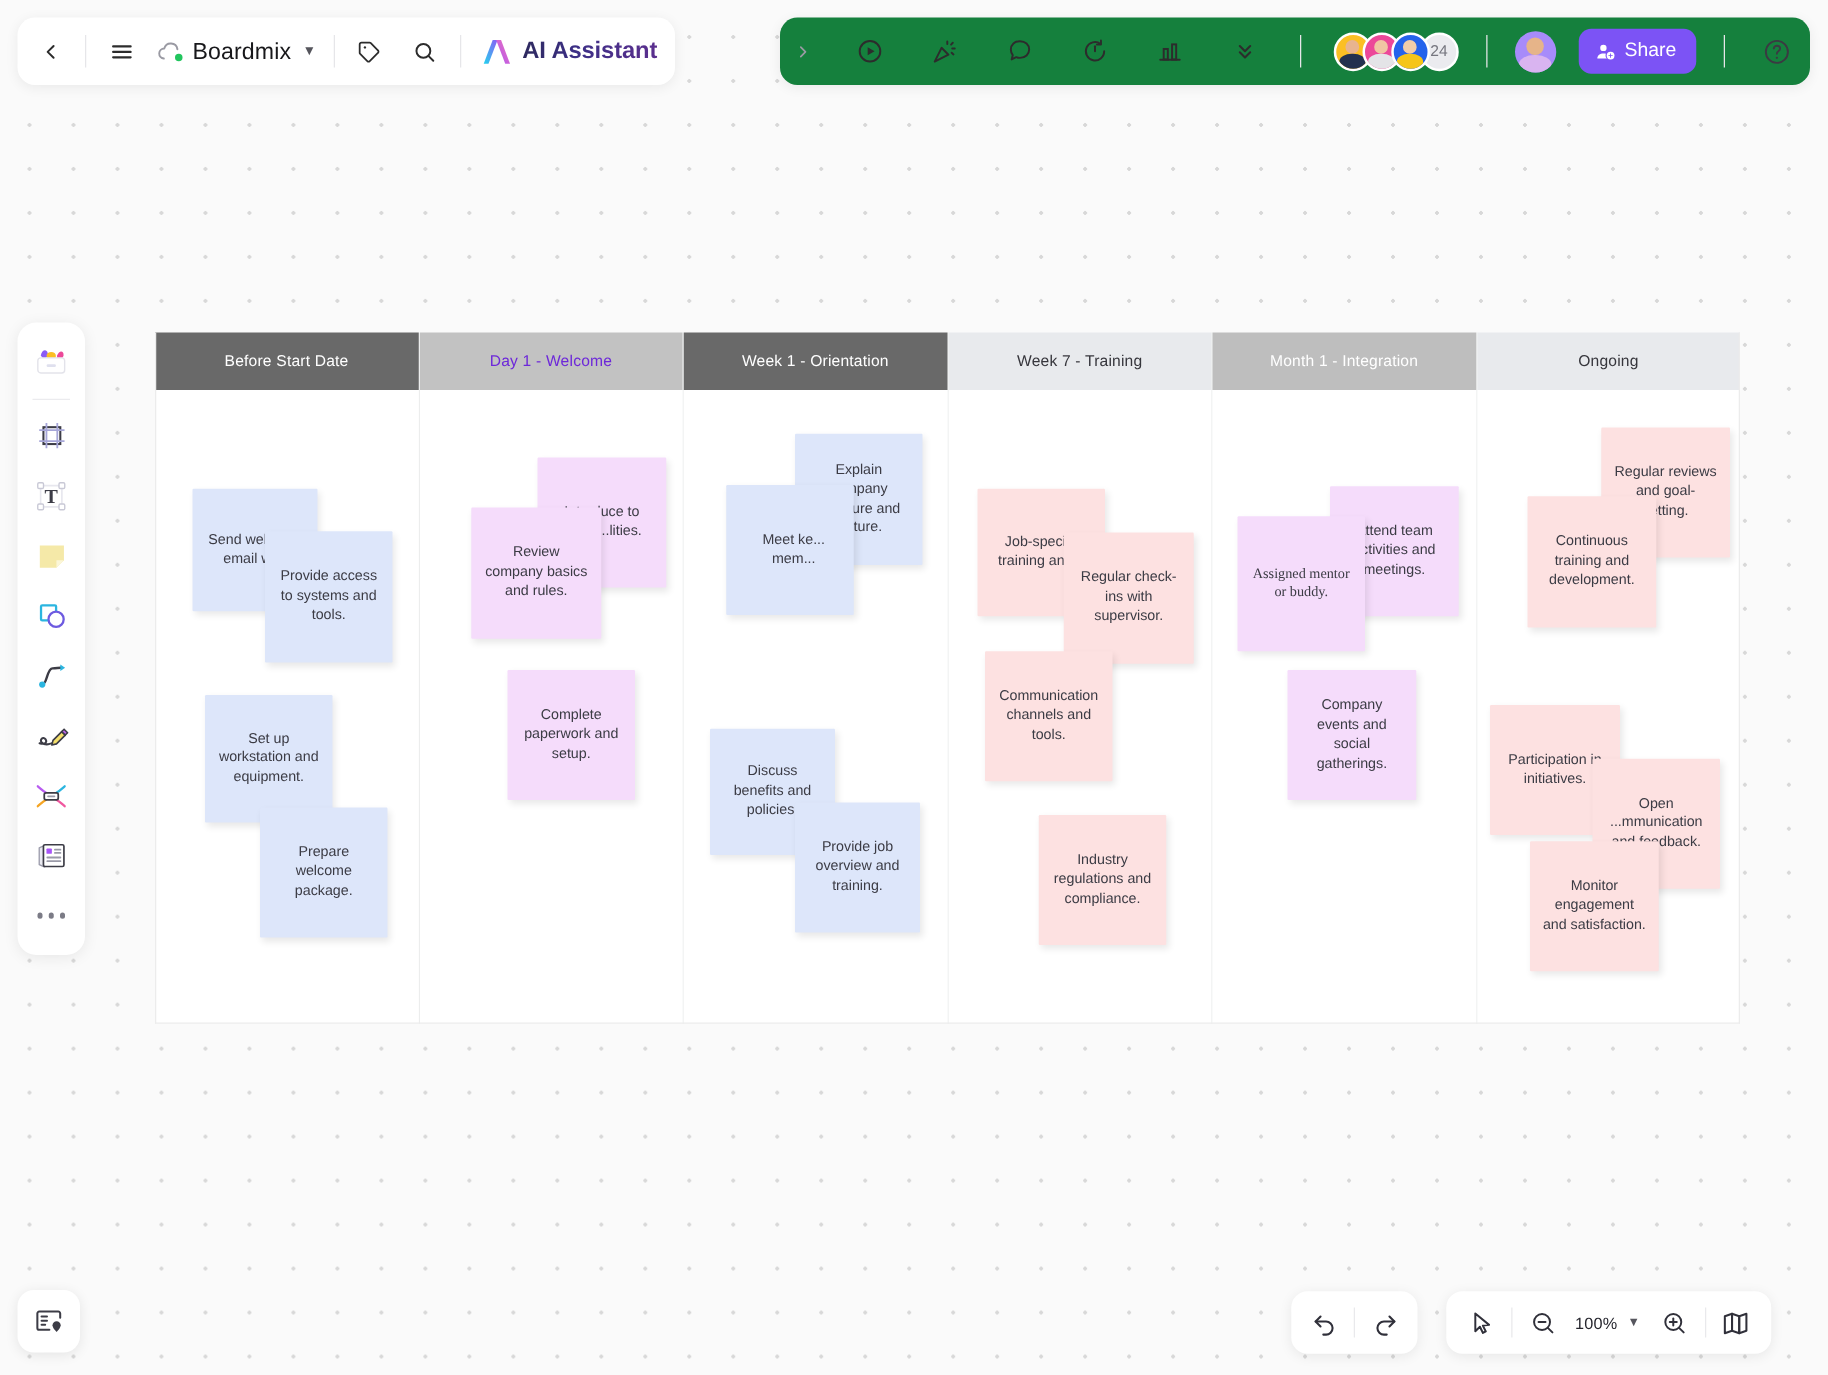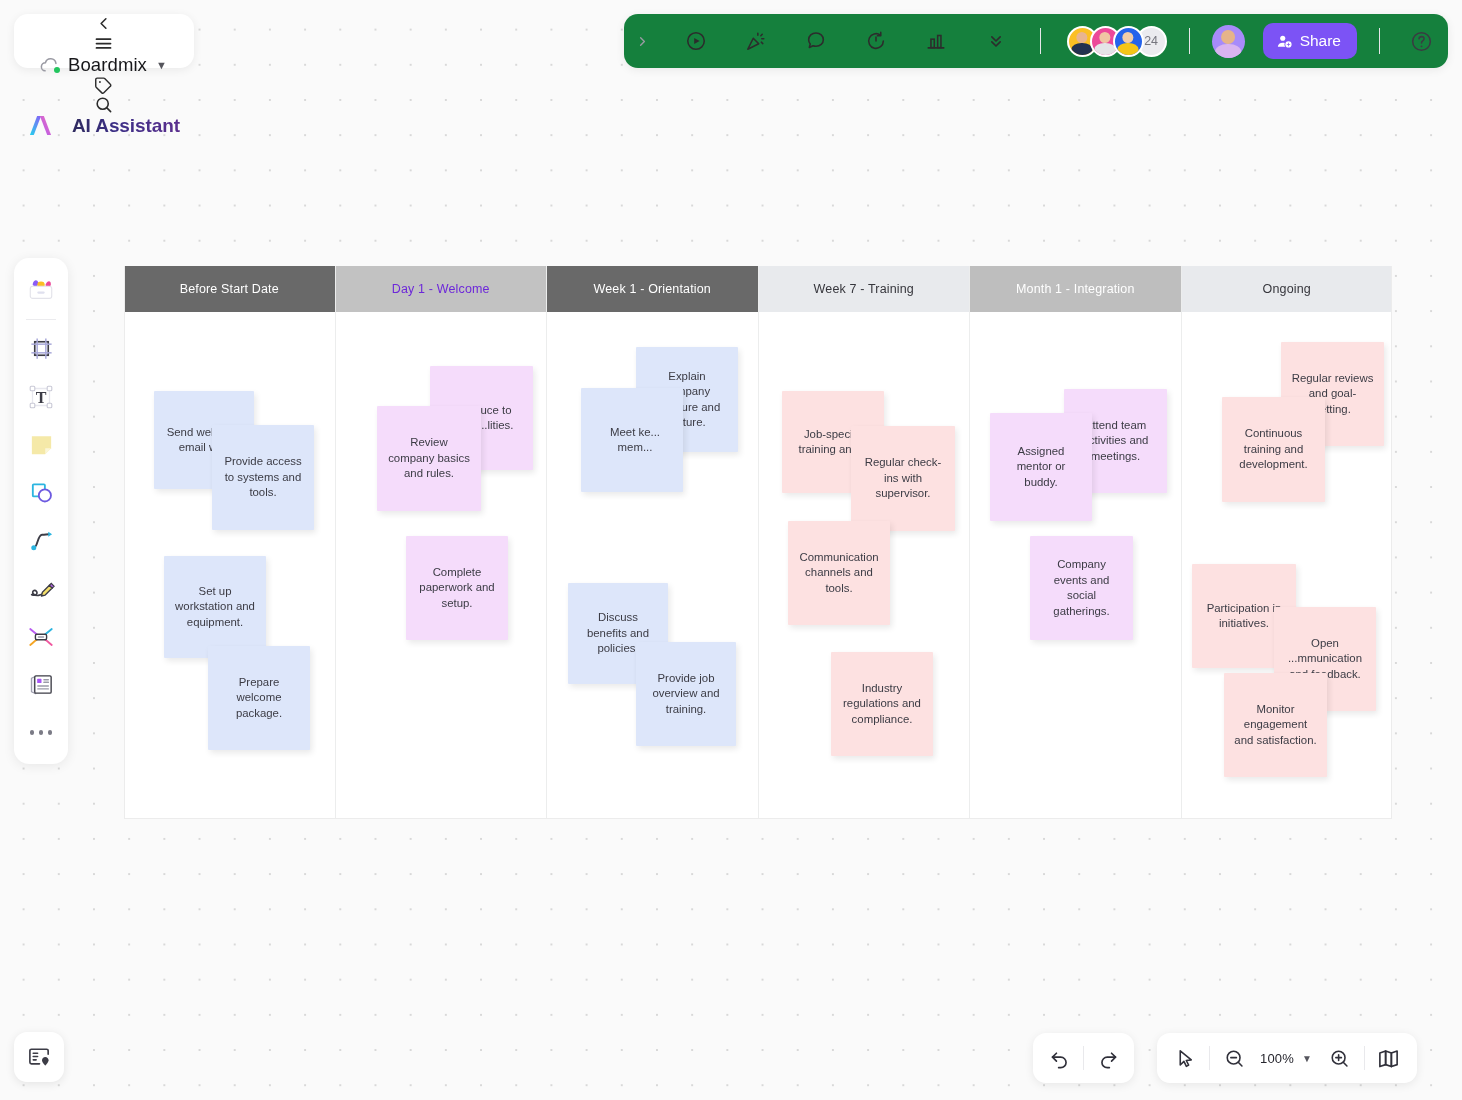--- a/index.html
+++ b/index.html
@@ -12,30 +12,29 @@
     background-position: 6px 12px;
     position: relative;
   }
 
   
   .topbar-left {
     position:absolute; left:14px; top:14px; height:54px;
     background:#fff; border-radius:14px; display:flex; align-items:center;
     box-shadow:0 2px 10px rgba(0,0,0,.07); padding:0 4px;
     z-index:40;
-    flex-direction:column;
   }
   .tb-btn { width:44px; height:44px; display:flex; align-items:center; justify-content:center;
             border-radius:9px; cursor:pointer; color:#2c2c2c; }
   .tb-div { width:1px; height:26px; background:#e6e6e9; margin:0 6px; }
   .brand { display:flex; align-items:center; gap:7px; padding:0 8px 0 6px; height:44px;
            border-radius:9px; cursor:pointer; }
   .brand-name { font-size:18.5px; color:#18181b; letter-spacing:.1px; }
   .chev { font-size:11px; color:#55555c; margin-left:2px;}
-  .ai-assist { display:flex; align-items:center; gap:19px; padding:0 10px; height:44px;
+  .ai-assist { display:flex; align-items:center; gap:8px; padding:0 10px; height:44px;
                border-radius:9px; cursor:pointer; }
   .ai-text { font-size:19px; font-weight:600;
     background:linear-gradient(90deg,#2e2a5e 0%, #3c2f86 40%, #5b2f8e 100%);
     -webkit-background-clip:text; background-clip:text; color:transparent; letter-spacing:-.1px;}
 
   .topbar-right {
     position:absolute; right:14px; top:14px; height:54px;
     background:#15803d; border-radius:14px; display:flex; align-items:center;
     box-shadow:0 2px 10px rgba(0,0,0,.07); padding:0 8px 0 4px; gap:16px;
     z-index:40;
@@ -433,21 +432,21 @@
       </div>
       <div class="sticky s-pink" style="left: 664px; top: 255px; width: 102px; height: 104px;">
         <span>Communication channels and tools.</span>
       </div>
       <div class="sticky s-pink" style="left: 707px; top: 386px; width: 102px; height: 104px;">
         <span>Industry regulations and compliance.</span>
       </div>
       <div class="sticky s-purple" style="left: 940px; top: 123px; width: 103px; height: 104px;">
         <span>Attend team activities and meetings.</span>
       </div>
-      <div class="sticky s-purple" style="left: 866px; top: 147px; width: 102px; height: 108px;">
+      <div class="sticky s-purple" style="left: 866px; top: 147px; width: 102px; height: 108px; font-family: Liberation Serif, serif;">
         <span>Assigned mentor or buddy.</span>
       </div>
       <div class="sticky s-purple" style="left: 906px; top: 270px; width: 103px; height: 104px;">
         <span>Company events and social gatherings.</span>
       </div>
       <div class="sticky s-pink" style="left: 1157px; top: 76px; width: 103px; height: 104px;">
         <span>Regular reviews and goal-setting.</span>
       </div>
       <div class="sticky s-pink" style="left: 1098px; top: 131px; width: 103px; height: 105px;">
         <span>Continuous training and development.</span>

